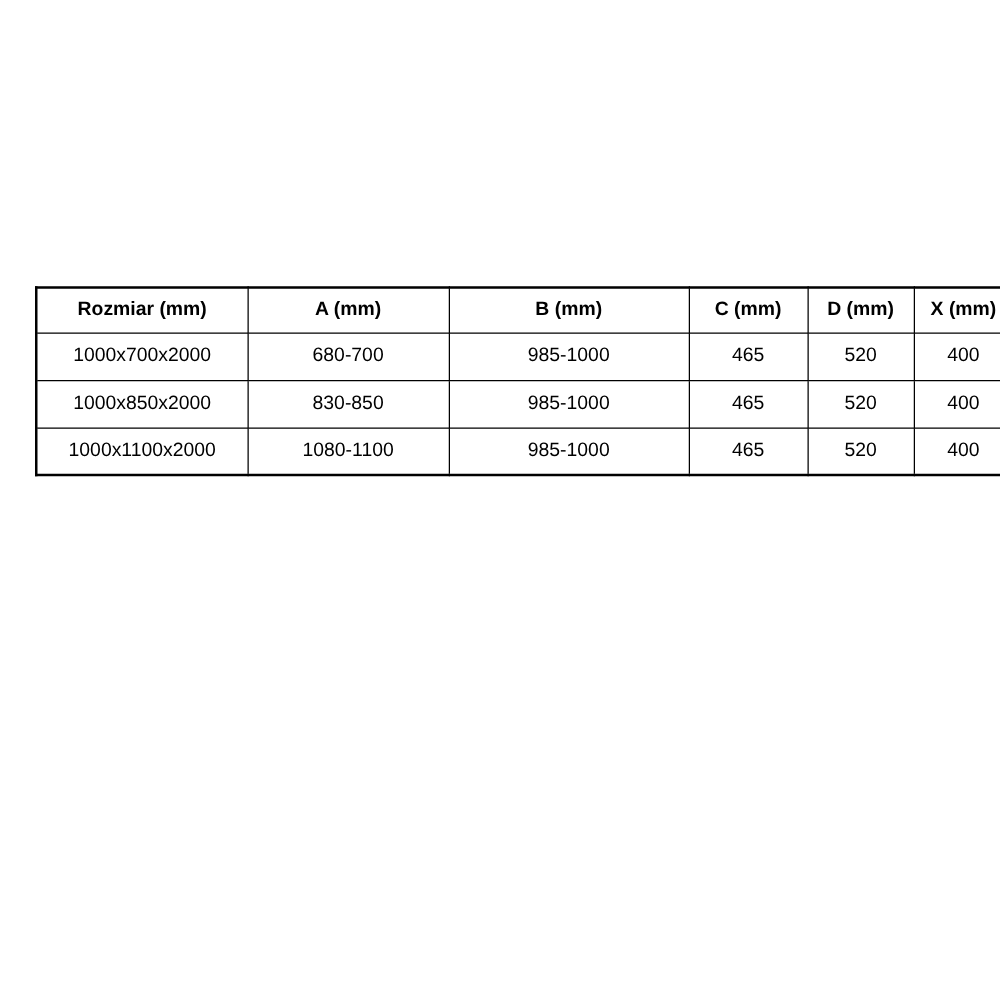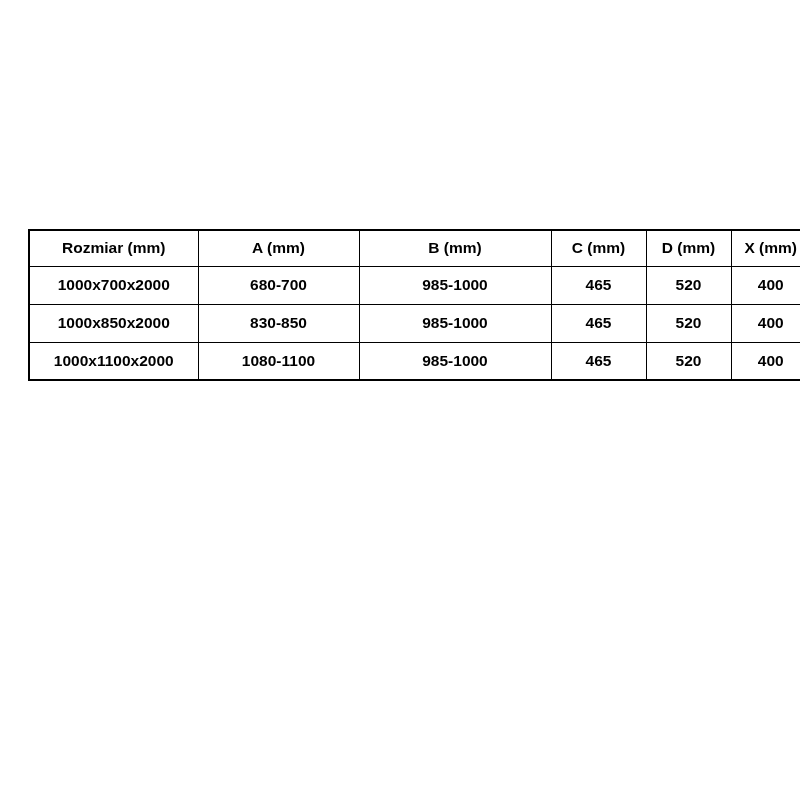--- a/index.html
+++ b/index.html
@@ -29,21 +29,20 @@
   table.spec-table th,
   table.spec-table td {
     border: 1.5px solid #000000;
     text-align: center;
     vertical-align: middle;
     padding: 0;
     font-size: 15.5px;
     color: #000000;
     overflow: hidden;
     white-space: nowrap;
-    font-weight: bold;
   }
   table.spec-table thead tr { height: 36px; }
   table.spec-table tbody tr { height: 38px; }
   table.spec-table th { font-weight: bold; }
   col.col-0 { width: 169px; }
   col.col-1 { width: 161px; }
   col.col-2 { width: 192px; }
   col.col-3 { width: 95px; }
   col.col-4 { width: 85px; }
   col.col-5 { width: 80px; }

